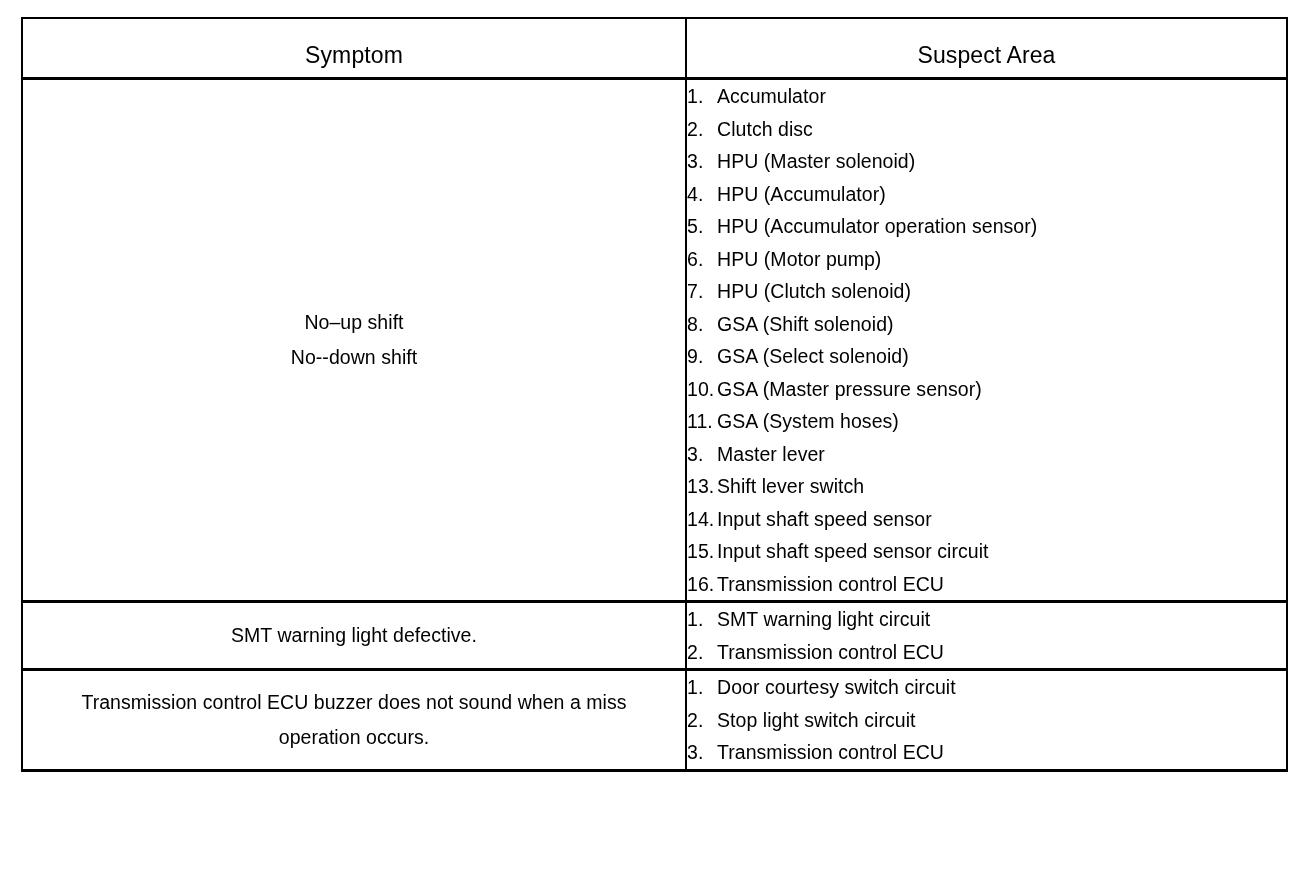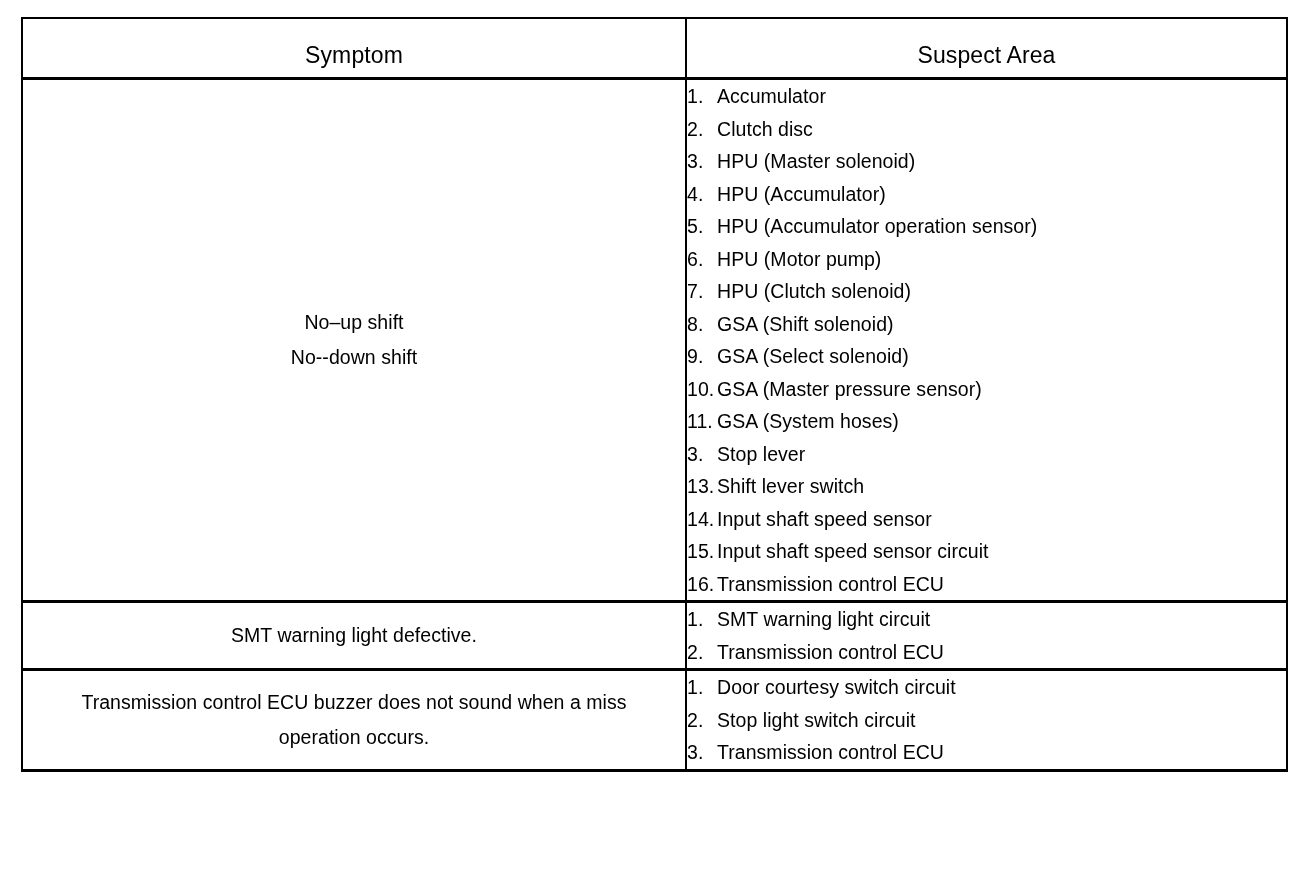--- a/index.html
+++ b/index.html
@@ -173,21 +173,21 @@
             <li>
               <span class="li-num wide">10.</span>
               <span class="li-text">GSA (Master pressure sensor)</span>
             </li>
             <li>
               <span class="li-num wide">11.</span>
               <span class="li-text">GSA (System hoses)</span>
             </li>
             <li>
               <span class="li-num wide">3.</span>
-              <span class="li-text">Stop lever</span>
+              <span class="li-text">Master lever</span>
             </li>
             <li>
               <span class="li-num wide">13.</span>
               <span class="li-text">Shift lever switch</span>
             </li>
             <li>
               <span class="li-num wide">14.</span>
               <span class="li-text">Input shaft speed sensor</span>
             </li>
             <li>

